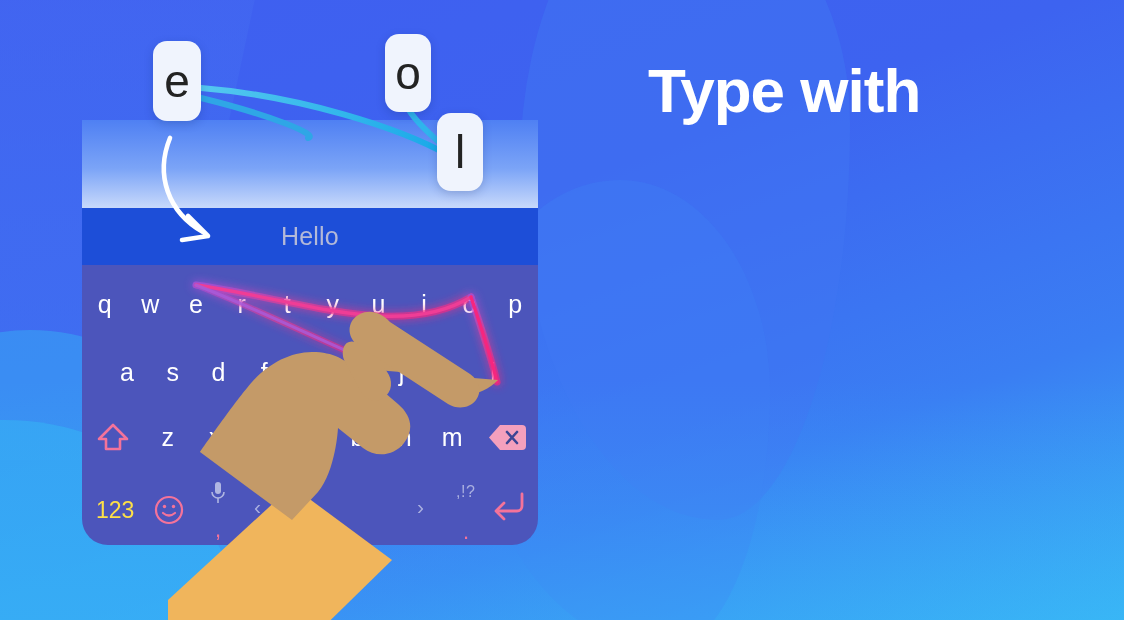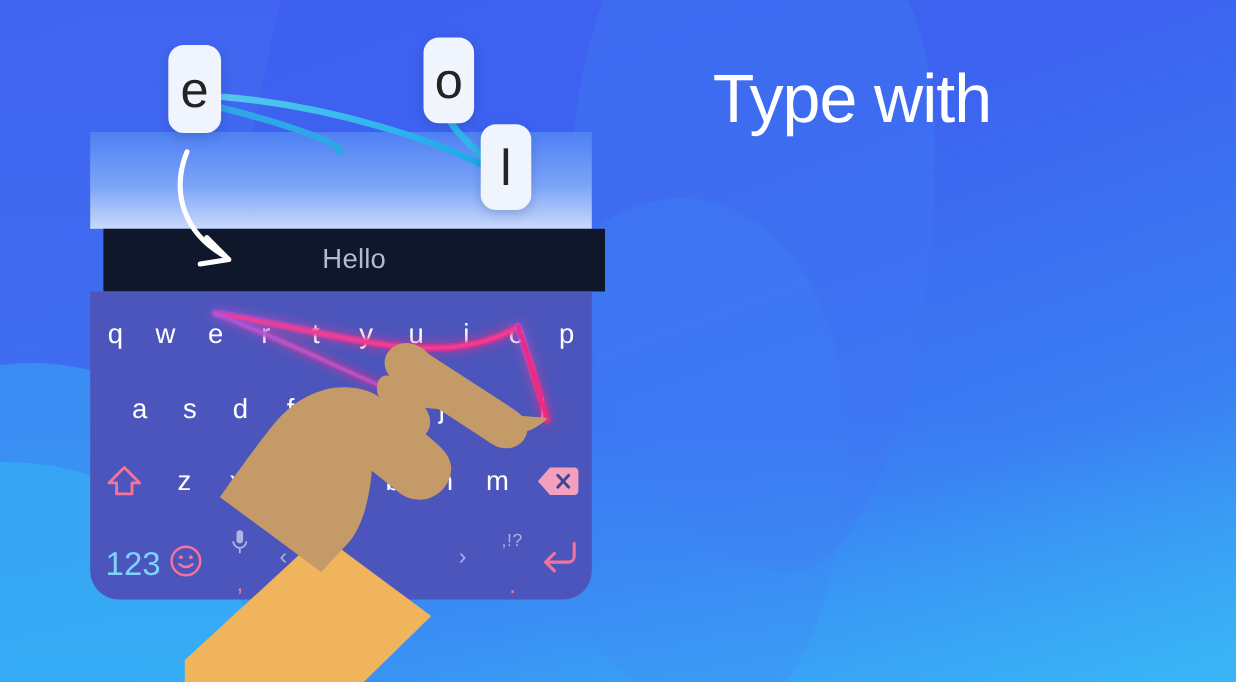--- a/index.html
+++ b/index.html
@@ -48,22 +48,22 @@
     background:linear-gradient(180deg,rgba(57,170,245,0) 0%,rgba(56,186,247,.45) 100%);
   }
 
   
   #phone { position:absolute; left:82px; top:120px; width:456px; height:425px; }
   .screen-top {
     position:absolute; left:0; top:0; width:456px; height:88px;
     background:linear-gradient(180deg,#4f80f3 0%,#7ba4f7 55%,#c8d9fb 100%);
   }
   .suggest-bar {
-    position:absolute; left:12px; top:88px; width:456px; height:57px;
-    background:#0f172a;
+    position:absolute; left:0; top:88px; width:456px; height:57px;
+    background:#1d4ed8;
     display:flex; align-items:center; justify-content:center;
   }
   .suggest-word {
     color:#b3b9d8; font-size:25px; letter-spacing:.2px;
   }
   .kb-body {
     position:absolute; left:0; top:145px; width:456px; height:280px;
     background:#4c55bb;
     border-bottom-left-radius:26px; border-bottom-right-radius:26px;
   }
@@ -77,21 +77,21 @@
     font-size:25px; line-height:34px; font-weight:400;
   }
 
   
   .shift-key { width:62px; display:flex; align-items:center; justify-content:center; }
   .bksp-key { width:62px; display:flex; align-items:center; justify-content:center; }
 
   
   .fn-row { position:absolute; left:0; top:218px; width:456px; height:58px; }
   .fn { position:absolute; display:flex; align-items:center; justify-content:center; }
-  .fn-123 { left:14px; top:14px; color:#7dd3fc; font-size:30px; }
+  .fn-123 { left:14px; top:14px; color:#fde047; font-size:23px; }
   .fn-emoji { left:72px; top:12px; }
   .fn-mic { left:128px; top:-2px; }
   .fn-comma { left:133px; top:34px; color:#f4739a; font-size:22px; }
   .fn-prev { left:172px; top:12px; color:#aab0e0; font-size:21px; }
   .fn-next { left:335px; top:12px; color:#aab0e0; font-size:21px; }
   .fn-punct { left:374px; top:0px; color:#aab0e0; font-size:16px; letter-spacing:.5px; }
   .fn-dot { left:381px; top:36px; color:#f4739a; font-size:22px; }
   .fn-enter { left:408px; top:6px; }
 
   
@@ -101,21 +101,21 @@
     color:#232323; font-size:46px; font-weight:400;
     box-shadow:0 3px 10px rgba(20,40,110,.22);
   }
   #tile-e { left:153px; top:41px; width:48px; height:80px; }
   #tile-o { left:385px; top:34px; width:46px; height:78px; }
   #tile-l { left:437px; top:113px; width:46px; height:78px; }
 
   
   #copy { position:absolute; left:648px; top:60px; width:430px; }
   .headline {
-    color:#ffffff; font-size:62px; font-weight:400;
+    color:#ffffff; font-size:62px; font-weight:700;
     line-height:1.0; letter-spacing:-1px;
   }
   .headline .l2 { display:block; margin-top:10px; }
   .subcopy {
     color:#ffffff; font-size:29px; font-weight:400;
     line-height:1.55; margin-top:48px;
   }
 
   
   .overlay { position:absolute; inset:0; pointer-events:none; }

